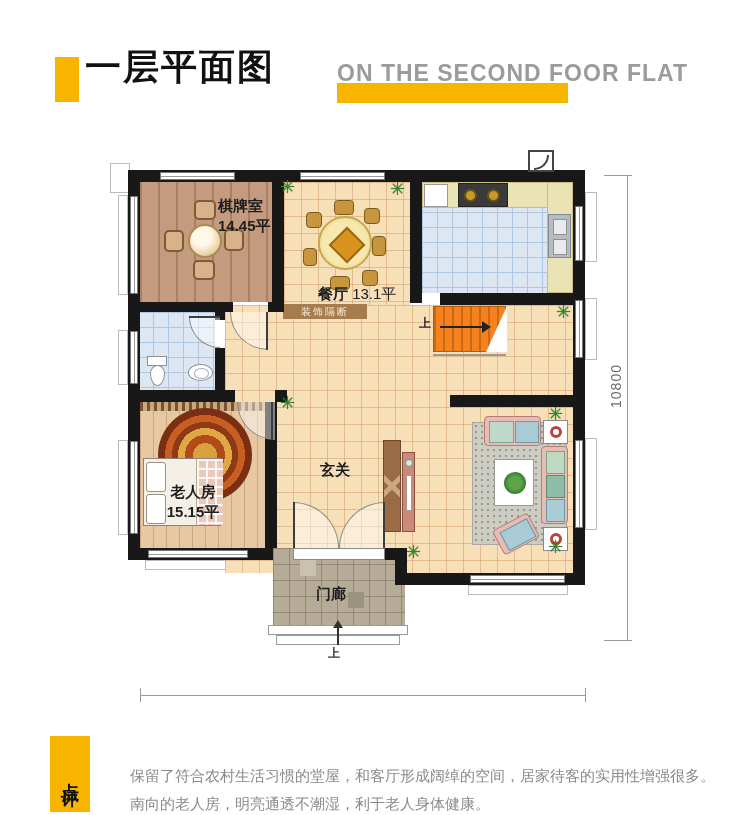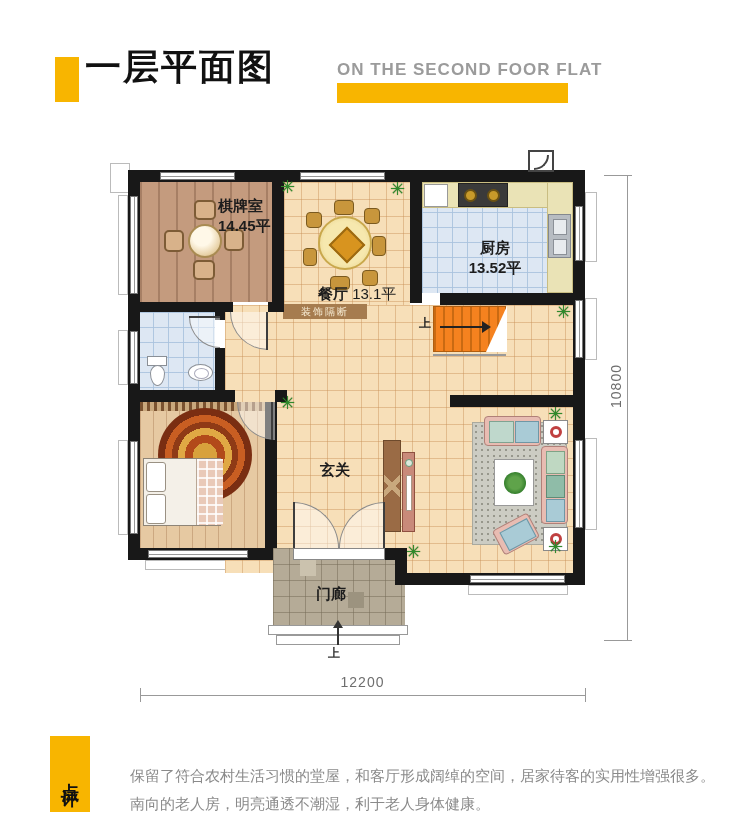--- a/index.html
+++ b/index.html
@@ -4,21 +4,21 @@
 <style>
   html,body{margin:0;padding:0;background:#fff;}
   .page{position:relative;width:750px;height:815px;background:#fff;overflow:hidden;
         font-family:"Liberation Sans",sans-serif;}
   .abs{position:absolute;}
 
   
   .accent-square{left:55px;top:57px;width:24px;height:45px;background:var(--accent,#F8B500);}
   .main-title{left:85px;top:46px;font-family:"Liberation Serif",serif;font-weight:bold;
               font-size:36px;color:#111;letter-spacing:2px;line-height:1.2;}
-  .subtitle{left:337px;top:60px;font-size:17px;font-weight:bold;color:#9b9b9b;letter-spacing:1px;}
+  .subtitle{left:337px;top:60px;font-size:23px;font-weight:bold;color:#9b9b9b;letter-spacing:1px;}
   .accent-bar{left:337px;top:83px;width:231px;height:20px;background:var(--accent,#F8B500);}
 
   
   .wall{background:#181818;}
   .floor-beige{background:#F7DFB8;
     background-image:linear-gradient(rgba(200,146,88,.45) 1px,transparent 1px),
                      linear-gradient(90deg,rgba(200,146,88,.45) 1px,transparent 1px);
     background-size:17px 17px;}
   .floor-blue{background:#DDE7F3;
     background-image:linear-gradient(rgba(170,195,222,.9) 1px,transparent 1px),
@@ -226,35 +226,34 @@
     <div class="abs plant" style="left:548px;top:538px;">✳</div>
 
     <div class="abs rlabel" style="left:218px;top:196px;text-align:left;">
       <span style="display:block;">棋牌室</span>
       <span style="display:block;">14.45平</span>
     </div>
     <div class="abs rlabel" style="left:318px;top:284px;">
       <span>餐厅</span>
       <span style="font-weight:normal;">13.1平</span>
     </div>
-    <div class="abs rlabel" style="left:455px;top:238px;width:80px;">
-      <span style="display:block;">厨房</span>
-      <span style="display:block;">13.52平</span>
+    <div class="abs rlabel" style="left:155px;top:482px;width:76px;">
+      <span style="display:block;">老人房</span>
+      <span style="display:block;">15.15平</span>
     </div>
     <div class="abs rlabel" style="left:320px;top:460px;">
       <span>玄关</span>
     </div>
     <div class="abs rlabel" style="left:316px;top:584px;">
       <span>门廊</span>
     </div>
 
     <div class="abs dimline" style="left:140px;top:695px;width:445px;height:1px;"></div>
     <div class="abs dimline" style="left:140px;top:688px;width:1px;height:14px;"></div>
     <div class="abs dimline" style="left:585px;top:688px;width:1px;height:14px;"></div>
-    <div class="abs dim" style="left:140px;top:674px;width:445px;text-align:center;">12200</div>
     <div class="abs dimline" style="left:627px;top:175px;width:1px;height:465px;"></div>
     <div class="abs dimline" style="left:604px;top:175px;width:28px;height:1px;"></div>
     <div class="abs dimline" style="left:604px;top:640px;width:28px;height:1px;"></div>
     <div class="abs dim" style="left:586px;top:378px;width:60px;text-align:center;transform:rotate(-90deg);">10800</div>
   </div>
 
   <div class="abs review-badge">点评</div>
   <p class="abs review-para">保留了符合农村生活习惯的堂屋，和客厅形成阔绰的空间，居家待客的实用性增强很多。南向的老人房，明亮通透不潮湿，利于老人身体健康。</p>
 
 </div>

